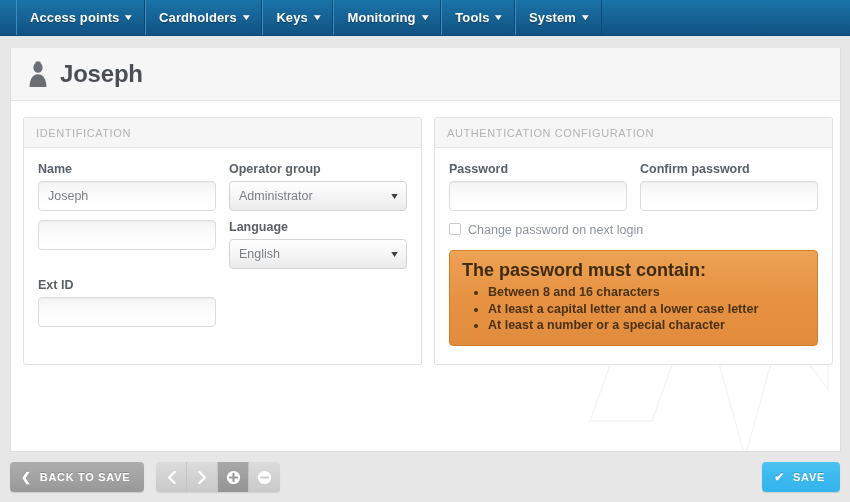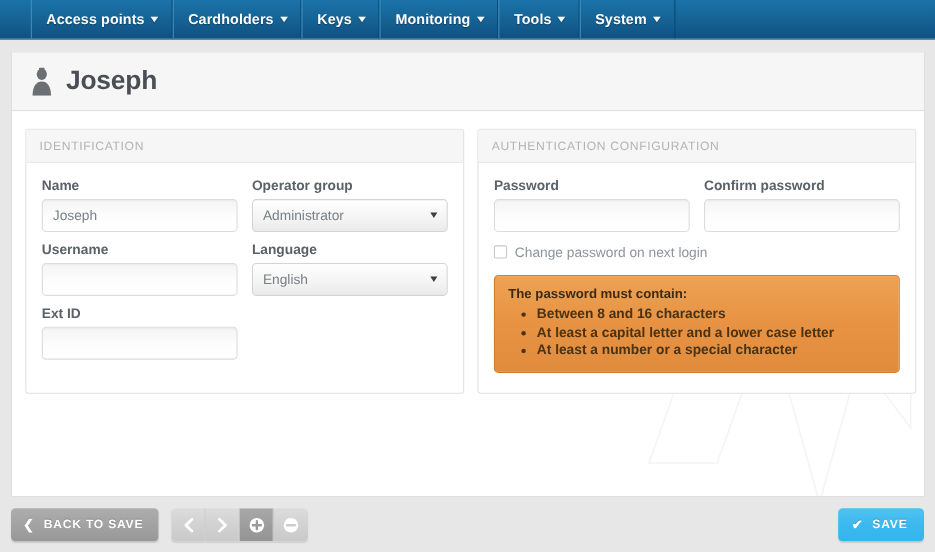--- a/index.html
+++ b/index.html
@@ -13,21 +13,21 @@
   }
 
   
   #navbar {
     position: absolute; left: 0; top: 0;
     width: 850px; height: 36px;
     background: linear-gradient(to bottom, #1a73a8 0%, #166193 55%, #0f5182 100%);
     border-bottom: 1px solid #0c4a77;
     display: flex;
     align-items: stretch;
-    padding-left: 28px;
+    padding-left: 16px;
   }
   .nav-item {
     display: flex; align-items: center;
     padding: 0 13px;
     color: #ffffff;
     font-size: 13px;
     font-weight: bold;
     letter-spacing: .1px;
     border-left: 1px solid #3d8ec0;
     border-right: 1px solid #0b4875;
@@ -180,21 +180,21 @@
   
   #pw-alert {
     margin-top: 13px;
     background: linear-gradient(to bottom, #eda254 0%, #e79343 48%, #e08c3c 100%);
     border: 1px solid #cf7d2d;
     border-radius: 4px;
     padding: 9px 12px 11px 12px;
     color: #4c3414;
   }
   #pw-alert-title {
-    font-size: 12px;
+    font-size: 18px;
     font-weight: bold;
     color: #3f2b10;
     margin-bottom: 3px;
   }
   #pw-alert ul {
     margin: 0; padding-left: 26px; font-weight: bold;
   }
   #pw-alert li {
     font-size: 12.5px;
     color: #4a3213;
@@ -328,21 +328,20 @@
               <select class="ctl">
                 <option>Administrator</option>
               </select>
               <span class="select-caret">▾</span>
             </div>
           </div>
         </div>
 
         <div class="row">
           <div class="field">
-            <label class="field-label">Username</label>
             <input class="ctl" type="text" value="" style="">
           </div>
           <div class="field">
             <label class="field-label">Language</label>
             <div class="select-wrap">
               <select class="ctl">
                 <option>English</option>
               </select>
               <span class="select-caret">▾</span>
             </div>

